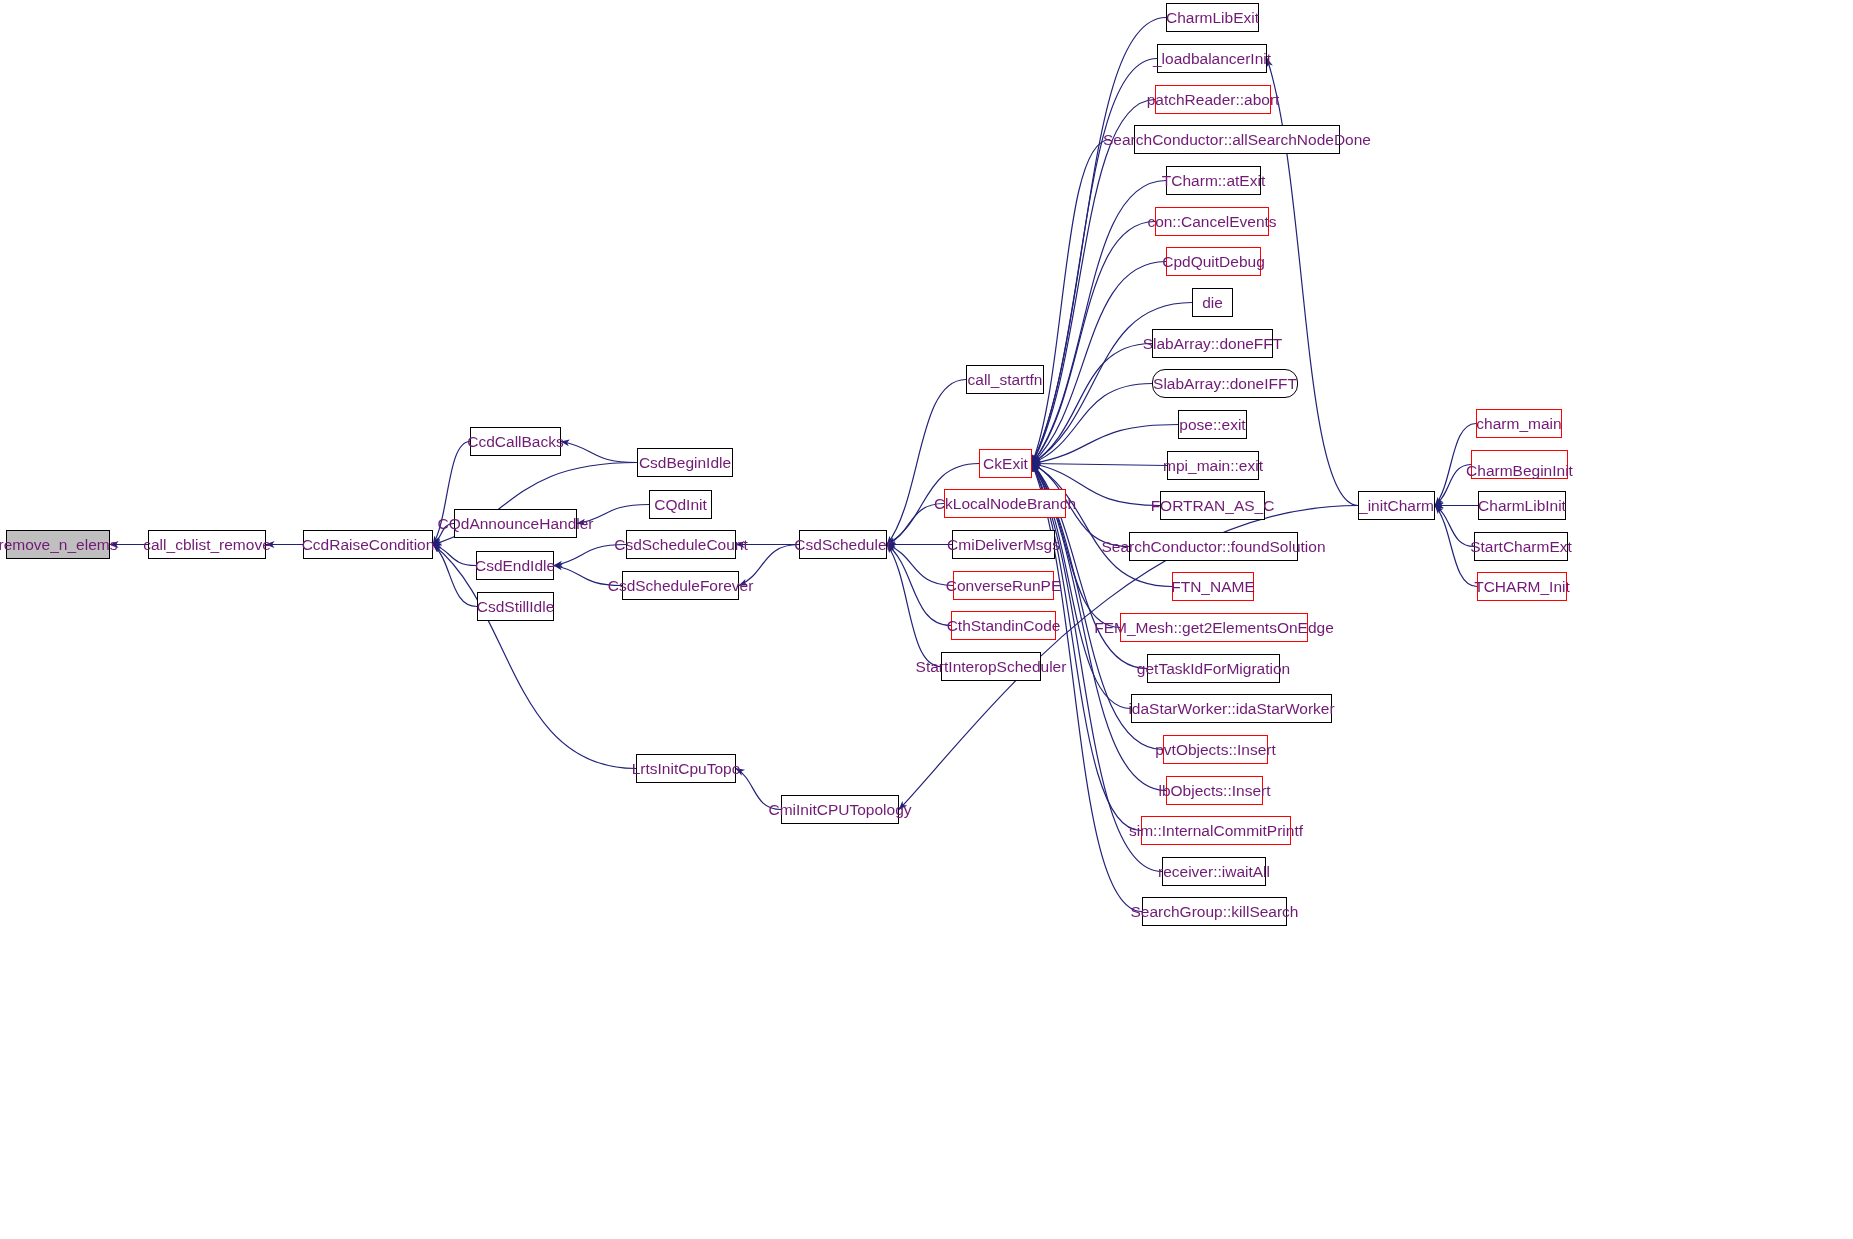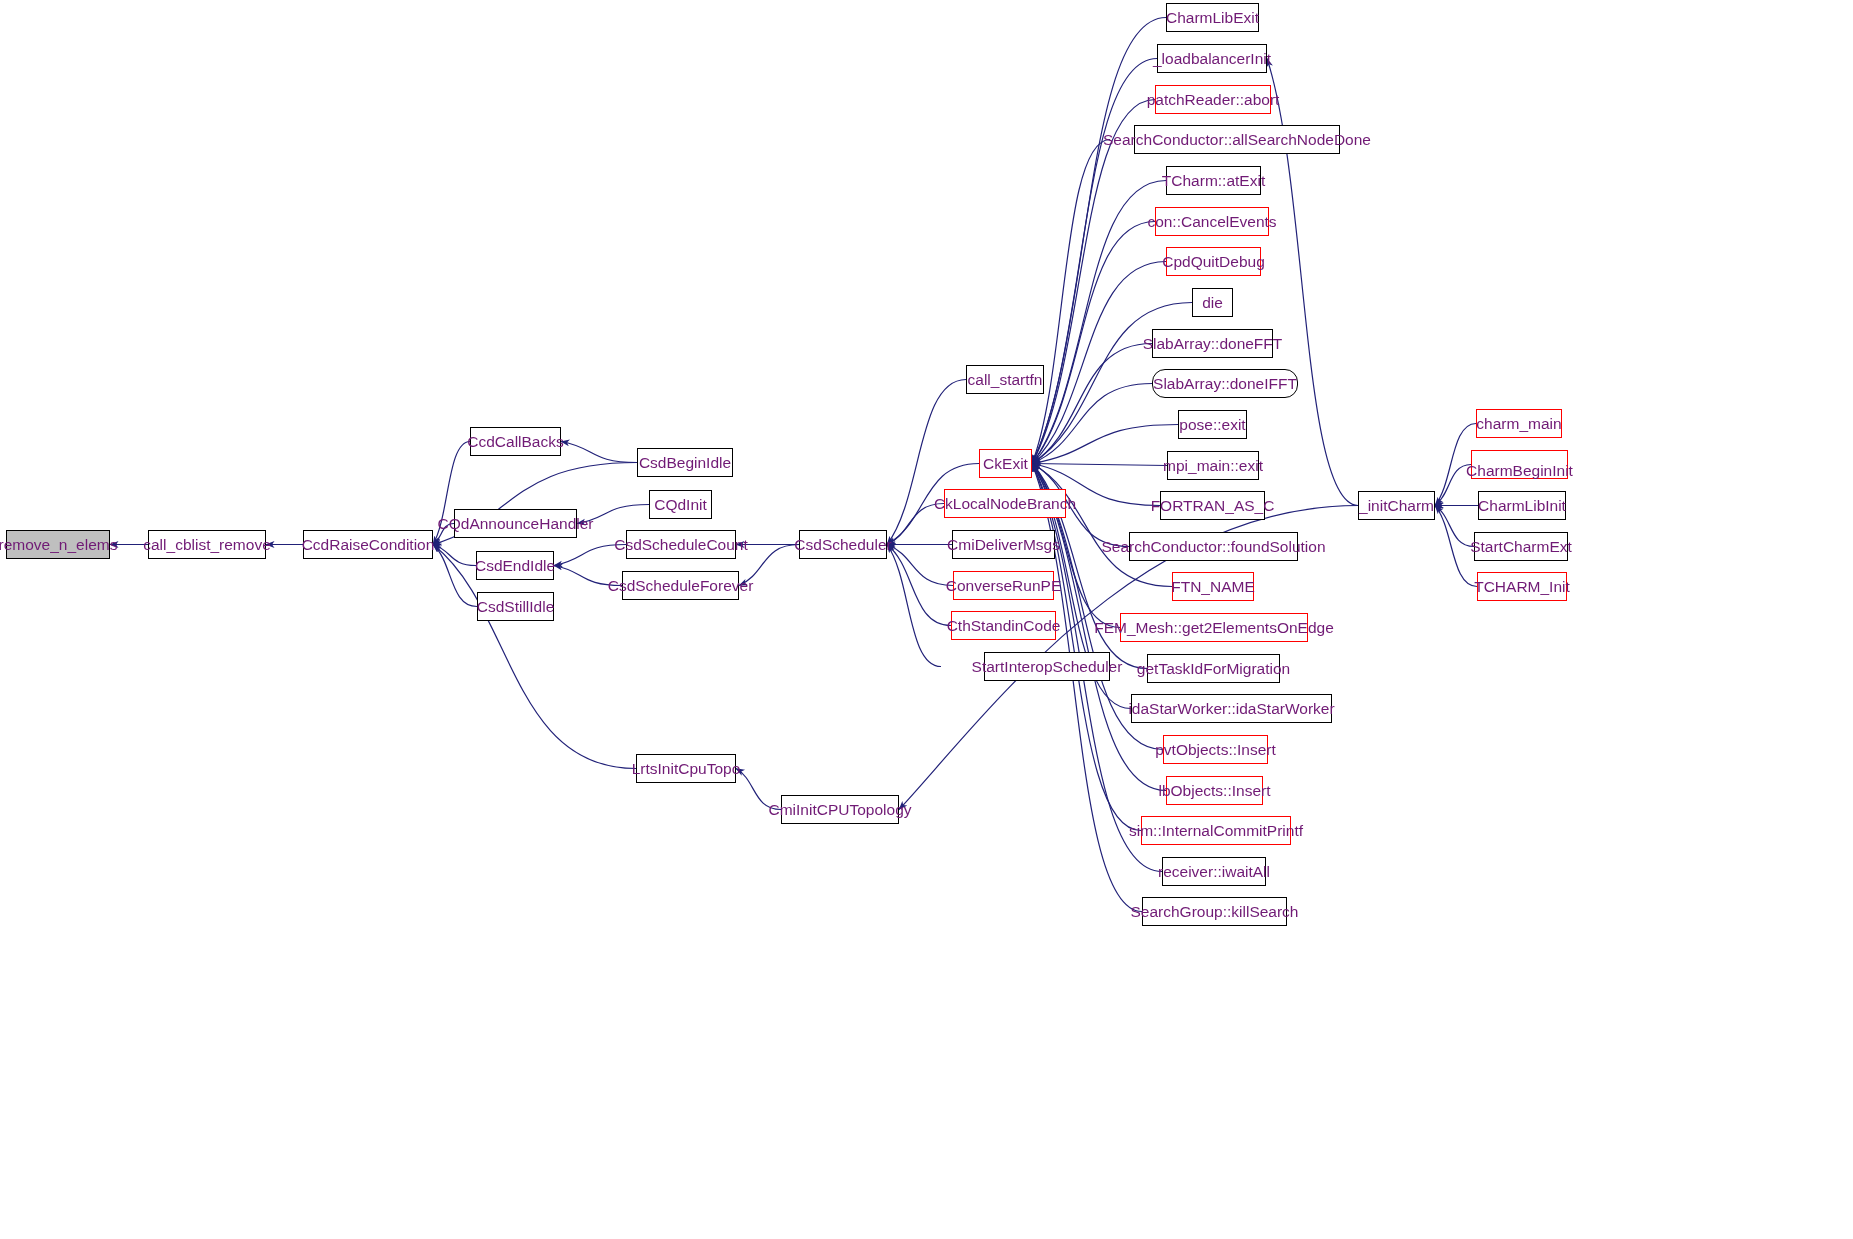--- a/index.html
+++ b/index.html
@@ -165,21 +165,21 @@
       </div>
       <div class="node" style="left: 952px; top: 530px; width: 103px;">
         <span>CmiDeliverMsgs</span>
       </div>
       <div class="node red" style="left: 953px; top: 571px; width: 101px;">
         <span>ConverseRunPE</span>
       </div>
       <div class="node red" style="left: 951px; top: 611px; width: 105px;">
         <span>CthStandinCode</span>
       </div>
-      <div class="node" style="left: 941px; top: 652px; width: 126px; margin-left: 43px;">
+      <div class="node" style="left: 941px; top: 652px; width: 100px;">
         <span>StartInteropScheduler</span>
       </div>
       <div class="node" style="left: 1166px; top: 3px; width: 93px;">
         <span>CharmLibExit</span>
       </div>
       <div class="node" style="left: 1157px; top: 44px; width: 110px;">
         <span>_loadbalancerInit</span>
       </div>
       <div class="node red" style="left: 1155px; top: 85px; width: 116px;">
         <span>patchReader::abort</span>

